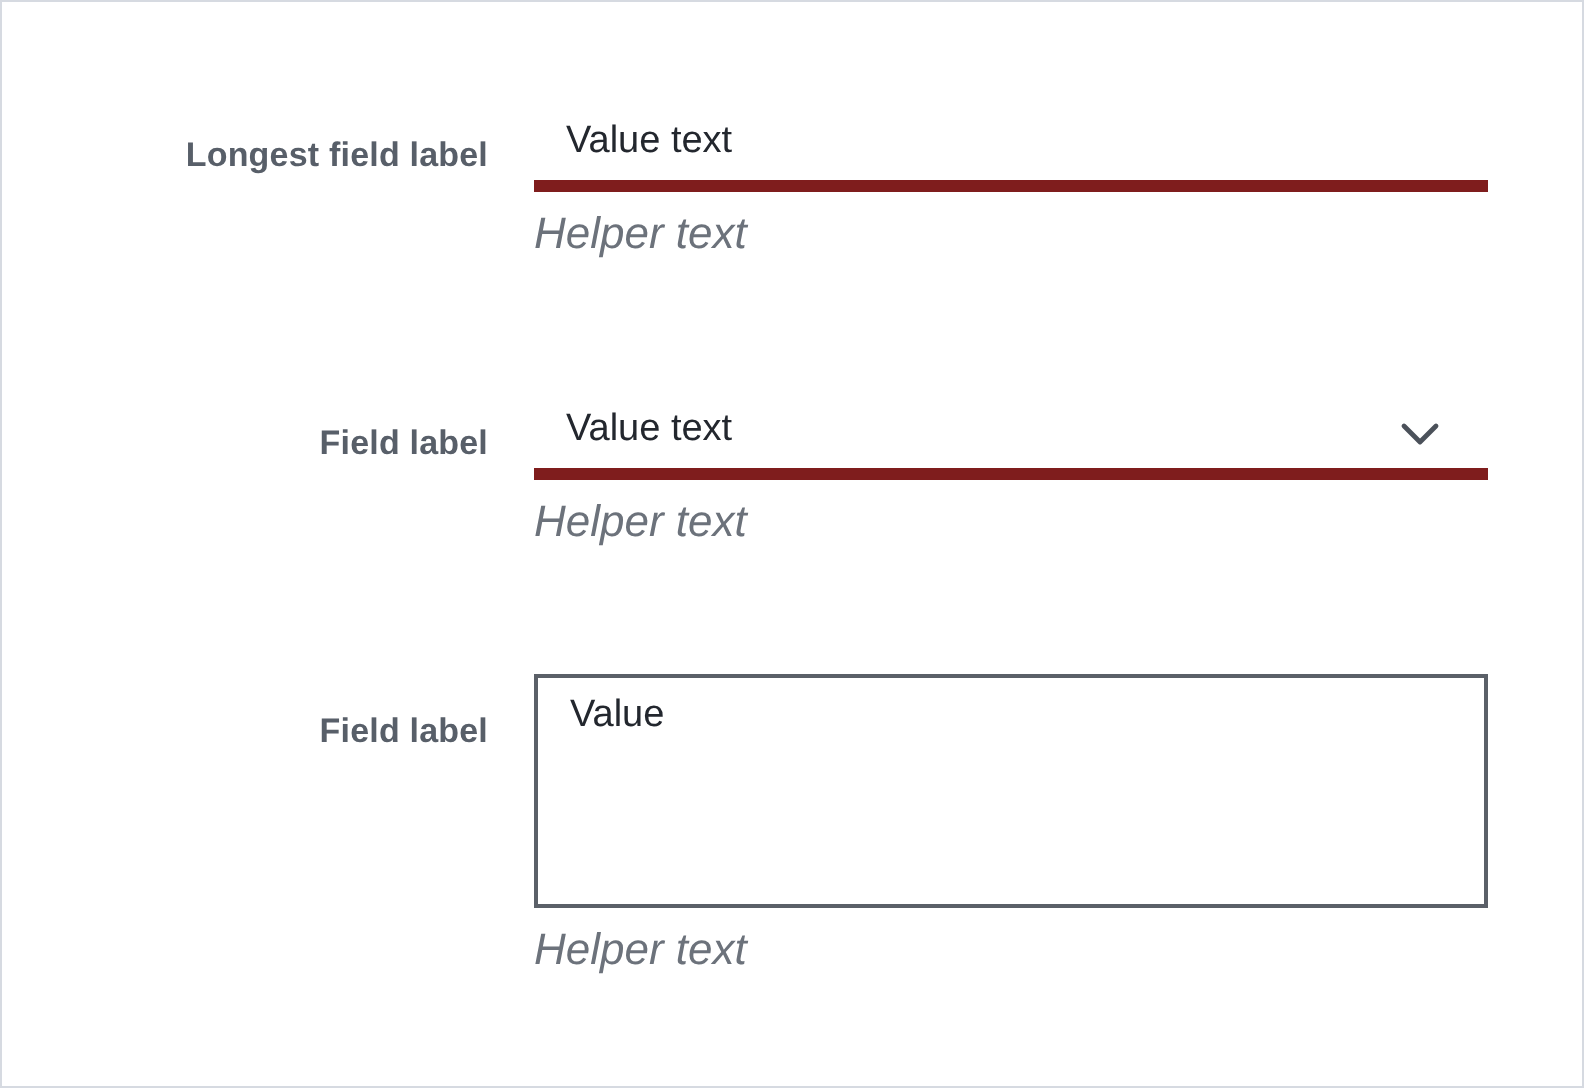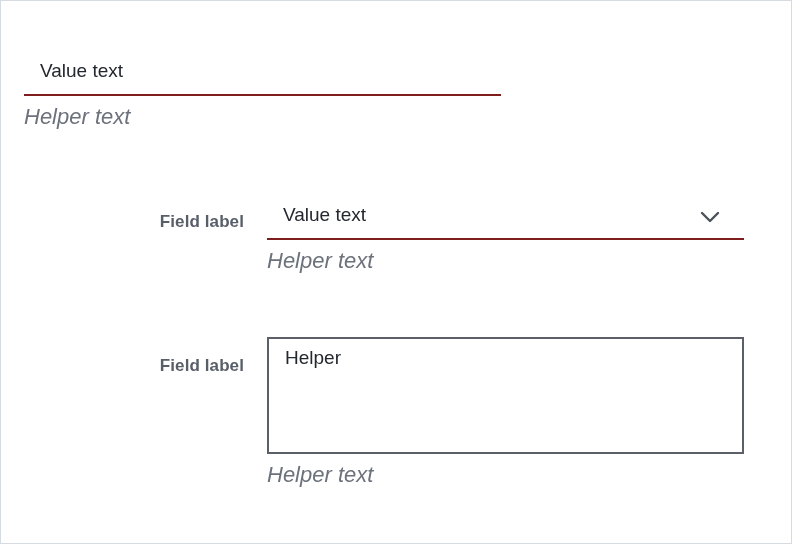--- a/index.html
+++ b/index.html
@@ -44,21 +44,21 @@
     flex: 0 0 auto;
     margin-left: 23px;
     width: 477px;
     position: relative;
   }
 
   
   .underline-input {
     position: relative;
     height: 36px;
-    border-bottom: 2px solid #7f1d1d;
+    border-bottom: 6px solid #7f1d1d;
     box-sizing: border-box;
     display: flex;
     align-items: flex-start;
   }
   .underline-input .value {
     color: #23272e;
     font-size: 19px;
     line-height: 22px;
     padding-left: 16px;
     padding-top: 0;
@@ -111,20 +111,21 @@
   #row-1 .field-label { margin-top: 8px; }
   #row-2 .field-label { margin-top: 8px; }
   #row-3 .field-label { margin-top: 19px; }
 </style>
 </head>
 <body>
 
 <div class="page">
 
   <div class="field-row" id="row-1">
+    <div class="field-label">Longest field label</div>
     <div class="field-control">
       <div class="underline-input">
         <span class="value">Value text</span>
       </div>
       <div class="helper-text">Helper text</div>
     </div>
   </div>
 
   <div class="field-row" id="row-2">
     <div class="field-label">Field label</div>
@@ -138,19 +139,19 @@
         </span>
       </div>
       <div class="helper-text">Helper text</div>
     </div>
   </div>
 
   <div class="field-row" id="row-3">
     <div class="field-label">Field label</div>
     <div class="field-control">
       <div class="box-input">
-        <div class="value">Helper</div>
+        <div class="value">Value</div>
       </div>
       <div class="helper-text">Helper text</div>
     </div>
   </div>
 
 </div>
 
 </body></html>

